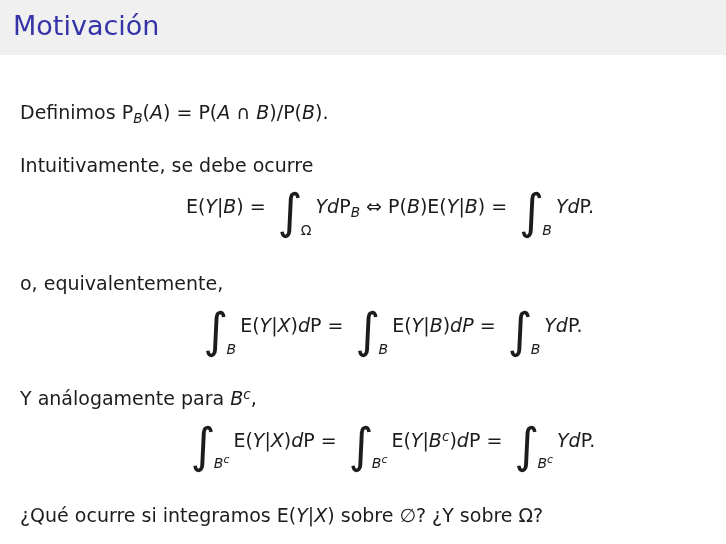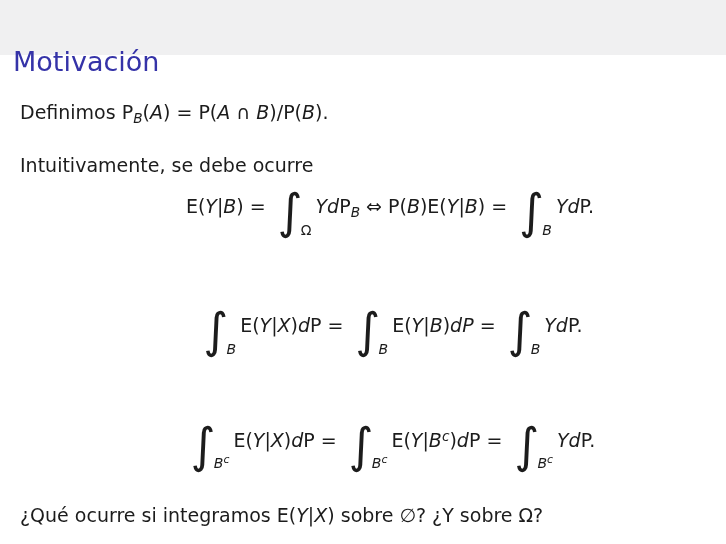--- a/index.html
+++ b/index.html
@@ -19,21 +19,20 @@
   }
   .header{
     position:absolute;top:0;left:0;right:0;height:55px;
     background:var(--header-bg);
   }
   .frametitle{
     position:absolute;left:13px;top:10px;
     font-size:27px;line-height:32px;
     color:var(--title-color);
     white-space:pre;
-    margin-top:36px;
   }
   .line{position:absolute;font-size:19px;white-space:pre;}
   .line-para{left:20px;line-height:26px;margin-top:20px;}
   .line-display{
     left:0;width:726px;text-align:center;
     height:68px;line-height:68px;margin-left:27px;
   }
   .line span{white-space:pre;}
   
   .tok-t,.tok-r{font-style:normal;}
@@ -56,16 +55,18 @@
 <body>
 
 <div class="slide">
   <div class="header">
     <div class="frametitle">Motivación</div>
   </div>
 
   <div class="line line-para" style="top: 79px;"><span class="tok-t">Definimos </span><span class="tok-r">P</span><span class="tok-bs">B</span><span class="tok-r">(</span><span class="tok-i">A</span><span class="tok-r">) = P(</span><span class="tok-i">A</span><span class="tok-r"> ∩ </span><span class="tok-i">B</span><span class="tok-r">)/P(</span><span class="tok-i">B</span><span class="tok-r">).</span></div>
   <div class="line line-para" style="top: 132px;"><span class="tok-t">Intuitivamente, se debe ocurre</span></div>
   <div class="line line-display" style="top: 172px;"><span class="tok-r">E(</span><span class="tok-i">Y</span><span class="tok-r">|</span><span class="tok-i">B</span><span class="tok-r">) = </span><span class="intwrap"><span class="intglyph">∫</span><span class="intsub"><span class="tok-rs">Ω</span></span></span><span class="tok-i">Yd</span><span class="tok-r">P</span><span class="tok-bs">B</span><span class="tok-r"> ⇔ P(</span><span class="tok-i">B</span><span class="tok-r">)E(</span><span class="tok-i">Y</span><span class="tok-r">|</span><span class="tok-i">B</span><span class="tok-r">) = </span><span class="intwrap"><span class="intglyph">∫</span><span class="intsub"><span class="tok-is">B</span></span></span><span class="tok-i">Yd</span><span class="tok-r">P.</span></div>
+  <div class="line line-para" style="top: 250px;"><span class="tok-t">o, equivalentemente,</span></div>
   <div class="line line-display" style="top: 291px;"><span class="intwrap"><span class="intglyph">∫</span><span class="intsub"><span class="tok-is">B</span></span></span><span class="tok-r">E(</span><span class="tok-i">Y</span><span class="tok-r">|</span><span class="tok-i">X</span><span class="tok-r">)</span><span class="tok-i">d</span><span class="tok-r">P = </span><span class="intwrap"><span class="intglyph">∫</span><span class="intsub"><span class="tok-is">B</span></span></span><span class="tok-r">E(</span><span class="tok-i">Y</span><span class="tok-r">|</span><span class="tok-i">B</span><span class="tok-r">)</span><span class="tok-i">dP</span><span class="tok-r"> = </span><span class="intwrap"><span class="intglyph">∫</span><span class="intsub"><span class="tok-is">B</span></span></span><span class="tok-i">Yd</span><span class="tok-r">P.</span></div>
+  <div class="line line-para" style="top: 365px;"><span class="tok-t">Y análogamente para </span><span class="tok-i">B</span><span class="tok-ips">c</span><span class="tok-t">,</span></div>
   <div class="line line-display" style="top: 406px;"><span class="intwrap"><span class="intglyph">∫</span><span class="intsub"><span class="tok-is">B</span><span class="tok-iss">c</span></span></span><span class="tok-r">E(</span><span class="tok-i">Y</span><span class="tok-r">|</span><span class="tok-i">X</span><span class="tok-r">)</span><span class="tok-i">d</span><span class="tok-r">P = </span><span class="intwrap"><span class="intglyph">∫</span><span class="intsub"><span class="tok-is">B</span><span class="tok-iss">c</span></span></span><span class="tok-r">E(</span><span class="tok-i">Y</span><span class="tok-r">|</span><span class="tok-i">B</span><span class="tok-ips">c</span><span class="tok-r">)</span><span class="tok-i">d</span><span class="tok-r">P = </span><span class="intwrap"><span class="intglyph">∫</span><span class="intsub"><span class="tok-is">B</span><span class="tok-iss">c</span></span></span><span class="tok-i">Yd</span><span class="tok-r">P.</span></div>
   <div class="line line-para" style="top: 482px;"><span class="tok-t">¿Qué ocurre si integramos </span><span class="tok-r">E(</span><span class="tok-i">Y</span><span class="tok-r">|</span><span class="tok-i">X</span><span class="tok-r">)</span><span class="tok-t"> sobre </span><span class="tok-r">∅</span><span class="tok-t">? ¿Y sobre </span><span class="tok-r">Ω</span><span class="tok-t">?</span></div>
 </div>
 
 </body></html>

